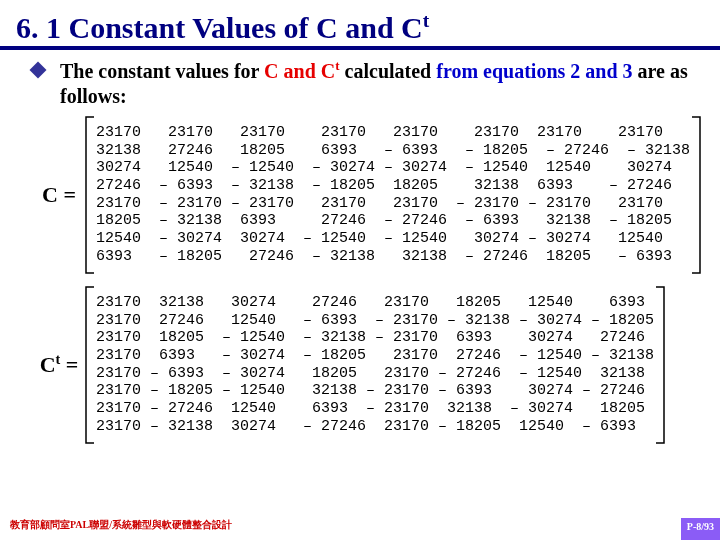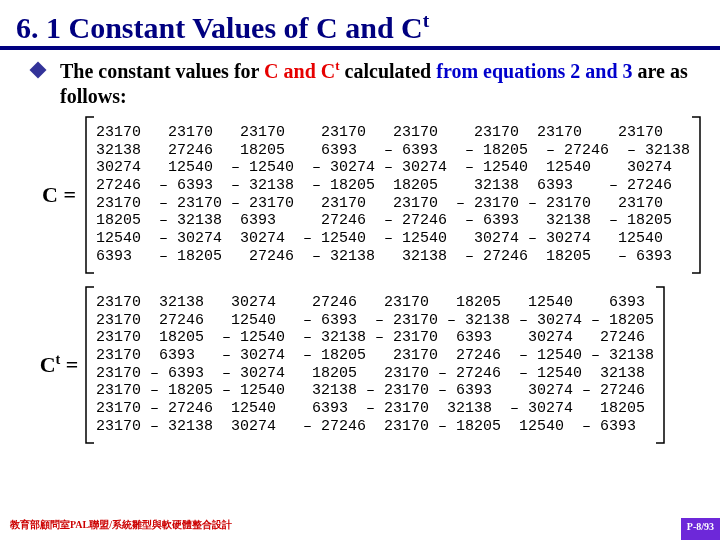--- a/index.html
+++ b/index.html
@@ -15,21 +15,21 @@
   .blue{color:#0000cc}
   .matrix-row{display:flex;align-items:center;margin-left:12px}
   .mlabel{font-size:22px;font-weight:bold;width:46px;text-align:center;white-space:nowrap;flex:0 0 auto}
   .sup{font-size:0.65em;vertical-align:super}
   .bracket{flex:0 0 auto;font-family:inherit}
   .bracket svg{display:block}
   .matrix{font-family:Liberation Mono, monospace;font-size:15px;line-height:1.18;white-space:pre;letter-spacing:0}
   .footer{position:absolute;left:0;right:0;bottom:0;height:22px;display:flex;font-size:10px;font-weight:bold}
   .footer .leftf{color:#cc0000;padding-left:10px;flex:1;text-align:left;background:linear-gradient(to right,#ffffff 60%,rgba(255,255,255,0))}
   .footer .rightf{color:#cc0000;padding-right:8px;text-align:right}
-  .footer .pager{background:#6d28d9;color:#fff;padding:3px 6px;font-size:10px;font-weight:bold}
+  .footer .pager{background:#8b5cf6;color:#fff;padding:3px 6px;font-size:10px;font-weight:bold}
 </style>
 </head>
 <body>
 
 <div class="slide">
 
   <div class="title">
     <span>6. 1 Constant Values of C and C</span><span class="sup">t</span>
   </div>
   <div class="title-underline"></div>

